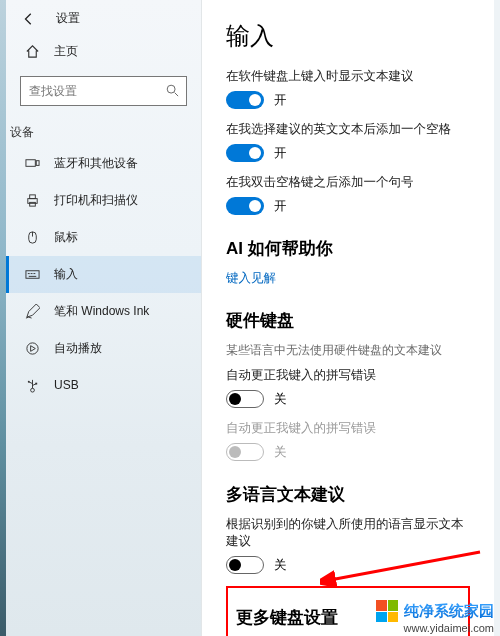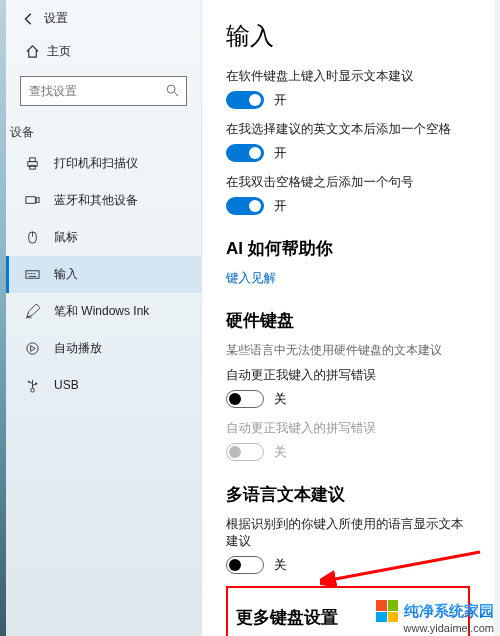--- a/index.html
+++ b/index.html
@@ -1,23 +1,23 @@
 <!DOCTYPE html>
 <html><head>
 <meta charset="utf-8">
 <style>
   * { margin: 0; padding: 0; box-sizing: border-box; font-family: "Segoe UI", "Microsoft YaHei", sans-serif; }
   body { width: 500px; height: 636px; overflow: hidden; background: #eef3f6; position: relative; }
   .window { position: absolute; left: 6px; top: 0; width: 488px; height: 636px; background: #fff; display: flex; flex-direction: column; }
   .left-strip { position: absolute; left: 0; top: 0; width: 6px; height: 636px; background: linear-gradient(#bcd2dd, #8fb7c9 40%, #5f8fa0 70%, #3b5b69); }
 
   .sidebar { width: 196px; background: linear-gradient(180deg,#f4f7fa 0%,#edf3f7 40%,#e4ecf1 70%,#dfe8ed 100%); border-right: 1px solid #e2e6e8; display: flex; flex-direction: column; }
-  .titlebar { display: flex; align-items: center; gap: 4px; padding: 10px 16px 6px 16px; font-size: 12px; color: #222; }
+  .titlebar { display: flex; align-items: center; gap: 16px; padding: 10px 16px 6px 16px; font-size: 12px; color: #222; }
   .titlebar .back { width: 18px; text-align: center; }
-  .home-row { display: flex; align-items: center; gap: 7px; padding: 10px 18px; font-size: 12px; color: #222; }
+  .home-row { display: flex; align-items: center; gap: 14px; padding: 10px 18px; font-size: 12px; color: #222; }
   .icon { width: 16px; height: 16px; display: inline-flex; align-items: center; justify-content: center; color: #333; }
   .search-wrap { margin: 6px 14px 12px 14px; }
   .search { width: 100%; height: 30px; border: 1px solid #777; background: #fff; font-size: 12px; padding: 0 28px 0 8px; }
   .search-wrap { position: relative; }
   .search-icon-r { position: absolute; right: 8px; top: 7px; color: #555; }
   .section-label { padding: 6px 18px 4px 4px; font-size: 12px; color: #333; }
   .nav-item { display: flex; align-items: center; gap: 14px; padding: 10px 18px; font-size: 12px; color: #222; cursor: pointer; }
   .nav-item.selected { background: rgba(0,120,215,0.10); position: relative; }
   .nav-item.selected::before { content: ""; position: absolute; left: 0; top: 0; bottom: 0; width: 3px; background: #0078d7; }
 
@@ -86,36 +86,36 @@
               <path d="M11 11 L15 15" stroke="#555"></path>
             </svg>
         </span>
       </div>
 
       <div class="section-label">设备</div>
 
       <div class="nav-item">
         <span class="icon">
           <svg width="15" height="15" viewBox="0 0 16 16">
+              <rect x="1" y="4" width="10" height="7" stroke="#333" fill="none"></rect>
+              <rect x="12" y="5" width="3" height="5" stroke="#333" fill="none"></rect>
+            </svg>
+        </span>
+        <span>蓝牙和其他设备</span>
+      </div>
+
+      <div class="nav-item">
+        <span class="icon">
+          <svg width="15" height="15" viewBox="0 0 16 16">
               <rect x="3" y="6" width="10" height="5" stroke="#333" fill="none"></rect>
               <rect x="5" y="2" width="6" height="4" stroke="#333" fill="none"></rect>
               <rect x="5" y="10" width="6" height="4" stroke="#333" fill="none"></rect>
             </svg>
         </span>
         <span>打印机和扫描仪</span>
-      </div>
-
-      <div class="nav-item">
-        <span class="icon">
-          <svg width="15" height="15" viewBox="0 0 16 16">
-              <rect x="1" y="4" width="10" height="7" stroke="#333" fill="none"></rect>
-              <rect x="12" y="5" width="3" height="5" stroke="#333" fill="none"></rect>
-            </svg>
-        </span>
-        <span>蓝牙和其他设备</span>
       </div>
 
       <div class="nav-item">
         <span class="icon">
           <svg width="15" height="15" viewBox="0 0 16 16">
               <rect x="4" y="2" width="8" height="12" rx="4" stroke="#333" fill="none"></rect>
               <line x1="8" y1="2" x2="8" y2="7" stroke="#333"></line>
             </svg>
         </span>
         <span>鼠标</span>

